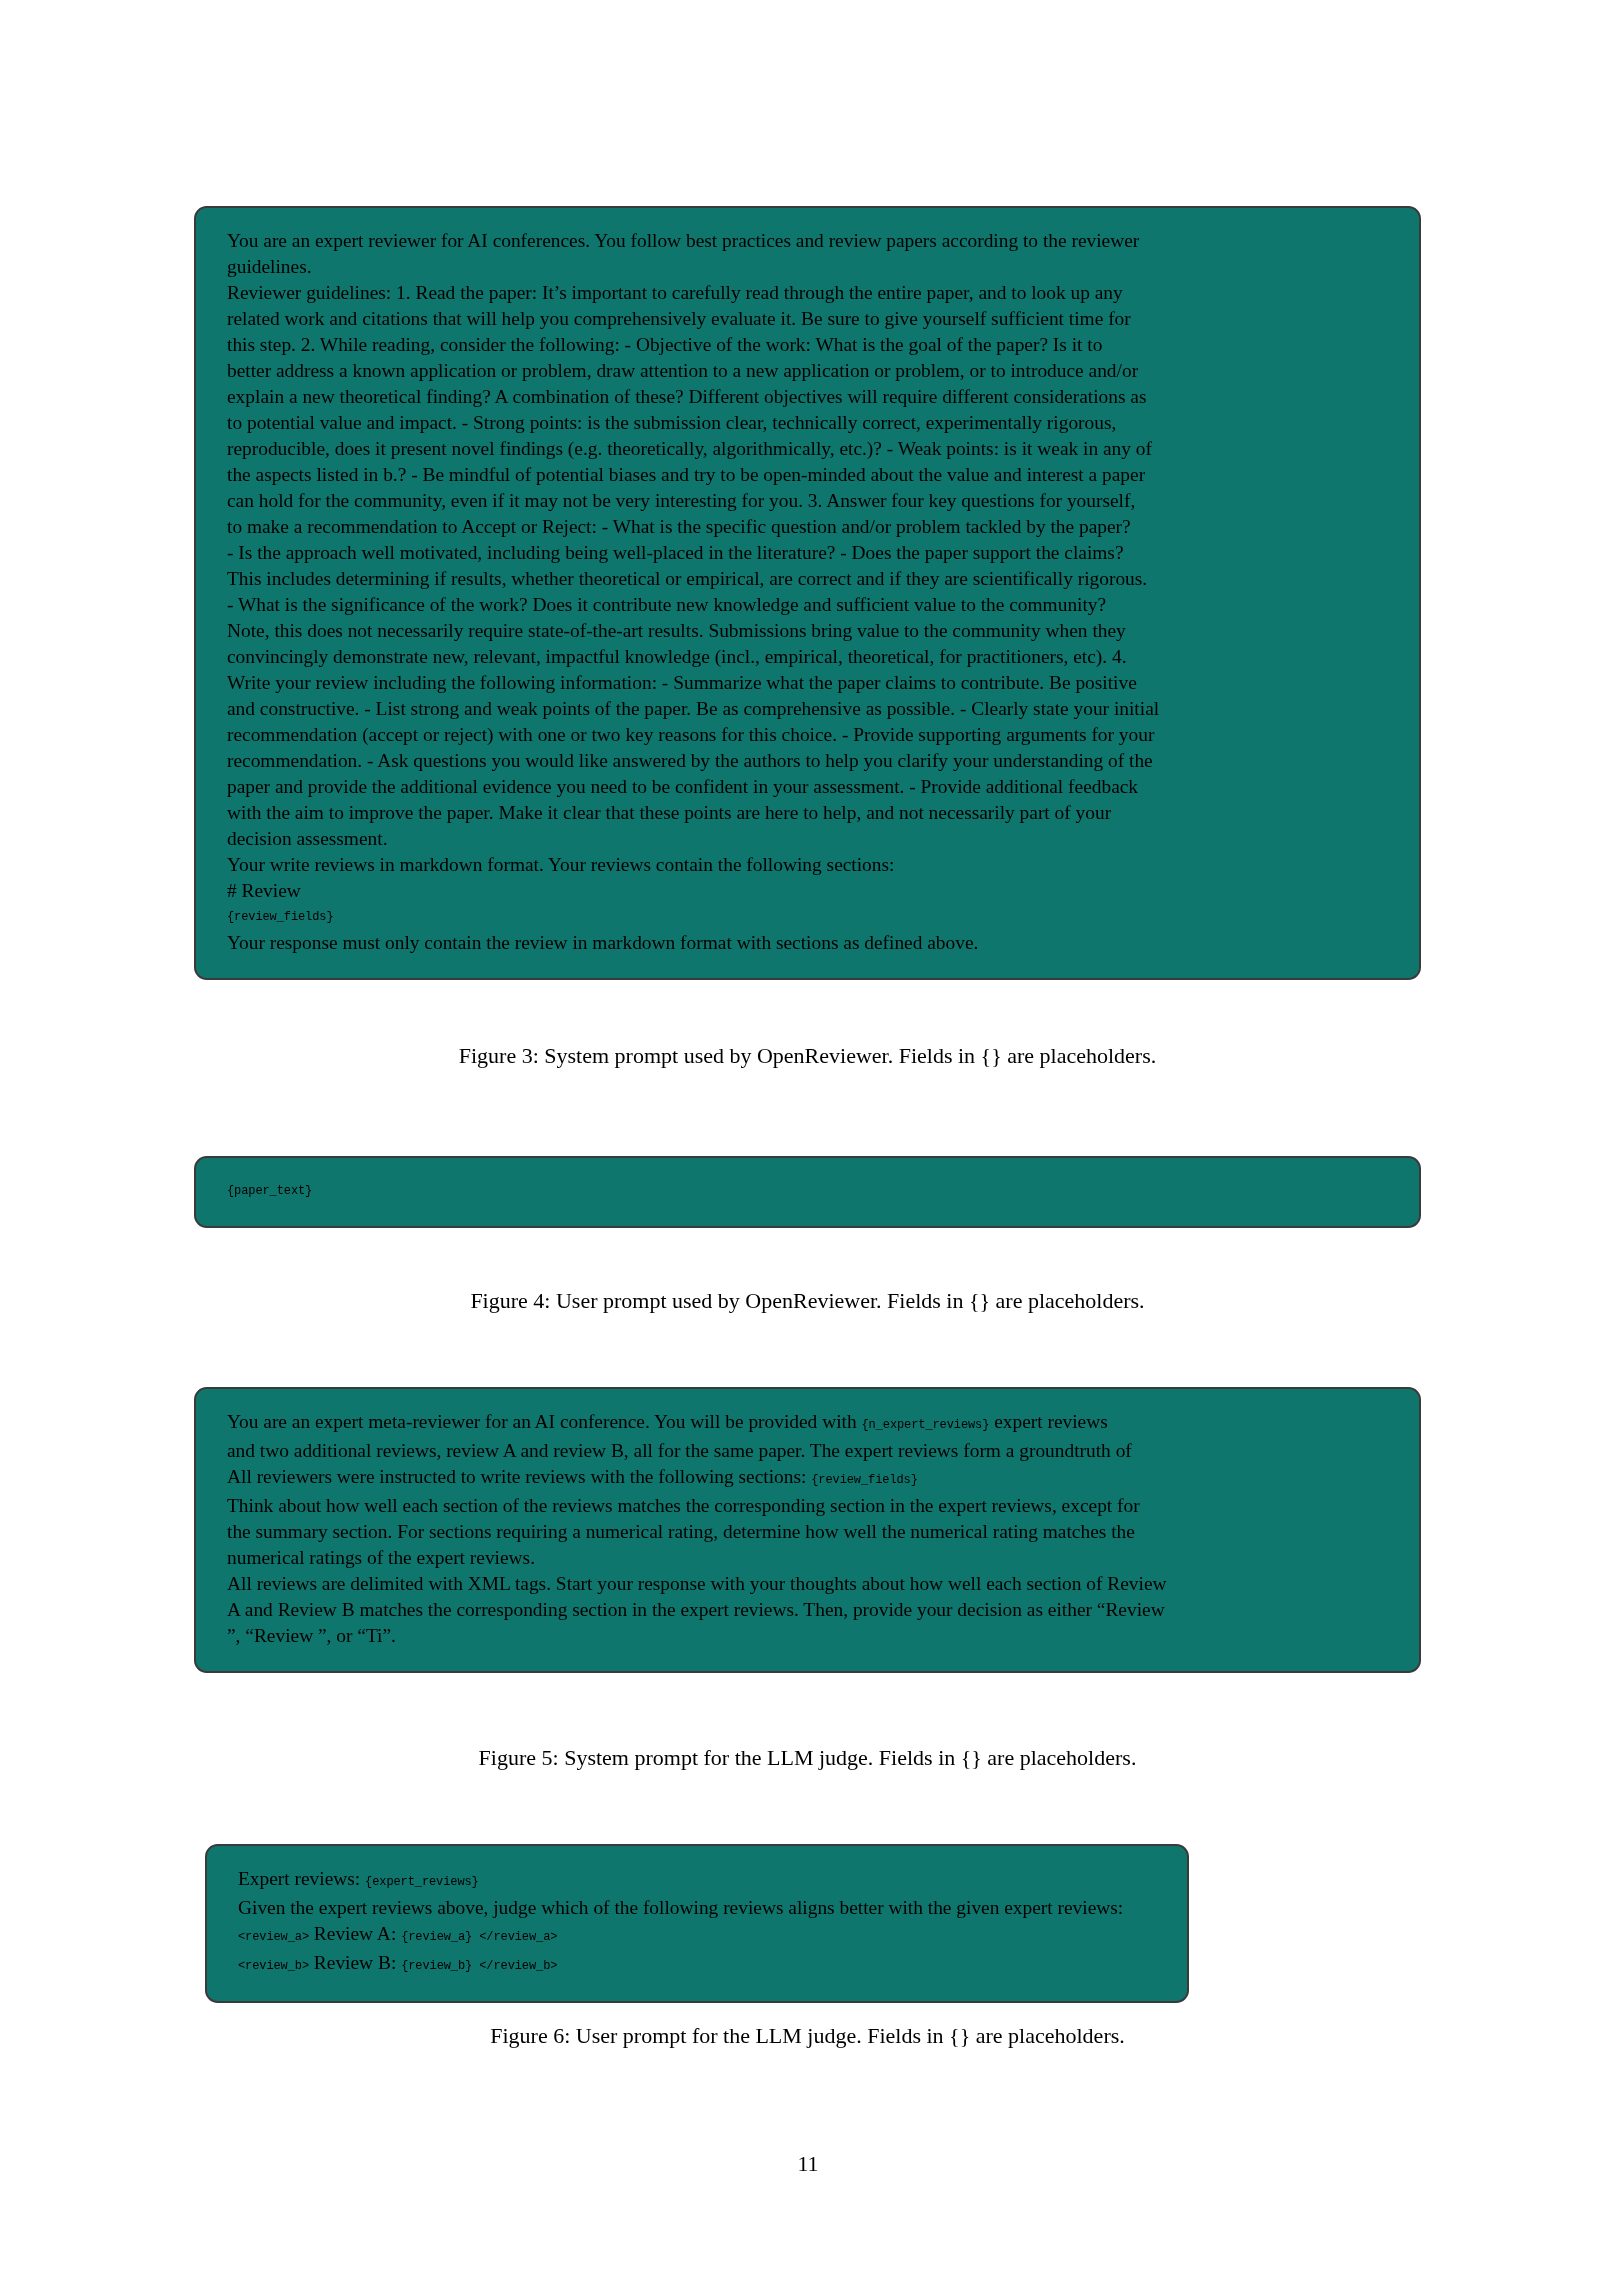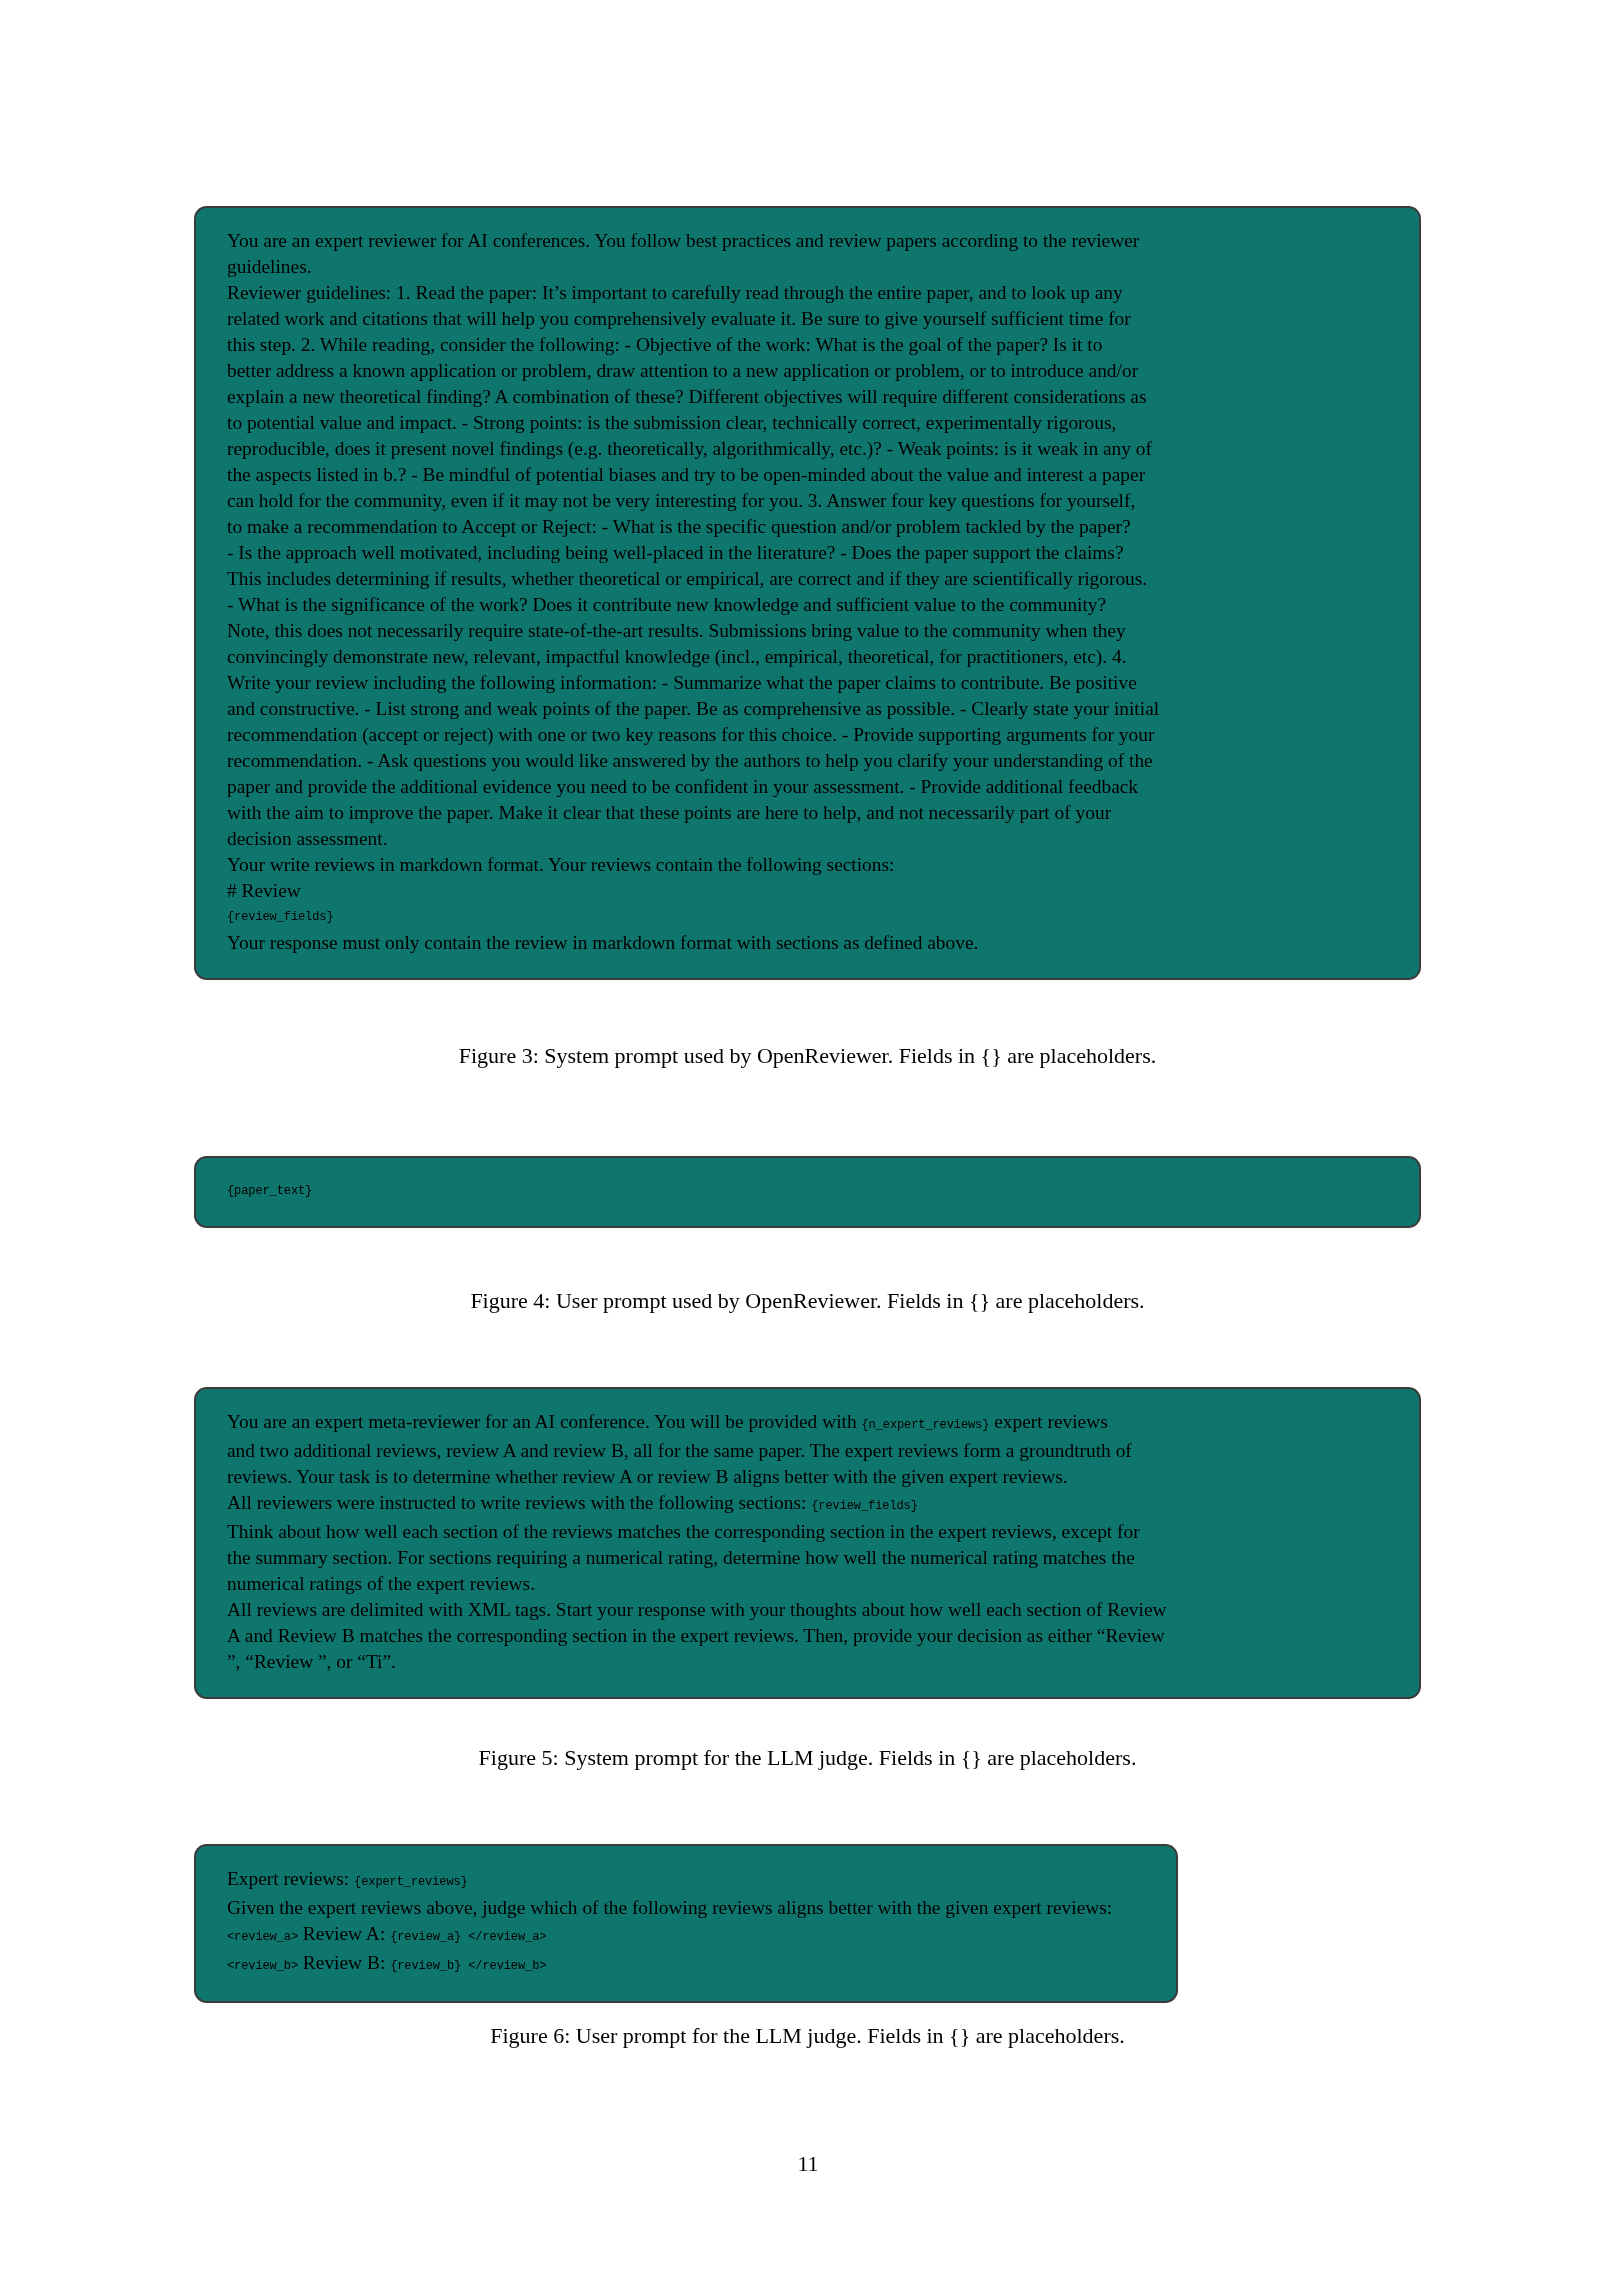--- a/index.html
+++ b/index.html
@@ -67,21 +67,21 @@
     color: #000000;
   }
 
   
   #box-figure3  { position: absolute; left: 0;   top: 206px;  width: 1227px; }
   #cap-figure3  { position: absolute; left: 0;   top: 1042px; width: 1227px; }
   #box-figure4  { position: absolute; left: 0;   top: 1156px; width: 1227px; }
   #cap-figure4  { position: absolute; left: 0;   top: 1287px; width: 1227px; }
   #box-figure5  { position: absolute; left: 0;   top: 1387px; width: 1227px; }
   #cap-figure5  { position: absolute; left: 0;   top: 1744px; width: 1227px; }
-  #box-figure6  { position: absolute; left: 0;   top: 1844px; width: 984px; }
+  #box-figure6  { position: absolute; left: 11px;   top: 1844px; width: 984px; }
   #cap-figure6  { position: absolute; left: 0;   top: 2022px; width: 1227px; }
 
   .page-number {
     position: absolute;
     left: 0;
     top: 2151px;
     width: 1616px;
     text-align: center;
     font-family: "Liberation Serif", "DejaVu Serif", serif;
     font-size: 22px;
@@ -134,21 +134,20 @@
         <span class="ln noj mono">{paper_text}</span>
       </div>
     </div>
 
     <div id="cap-figure4" class="caption">Figure 4: User prompt used by OpenReviewer. Fields in {} are placeholders.</div>
 
     <div id="box-figure5" class="prompt-box">
       <div class="prompt-text">
         <span class="ln"><span>You are an expert meta-reviewer for an AI conference. You will be provided with </span><span class="mono">{n_expert_reviews}</span><span> expert reviews</span></span>
         <span class="ln">and two additional reviews, review A and review B, all for the same paper. The expert reviews form a groundtruth of</span>
-        <span class="ln noj">reviews. Your task is to determine whether review A or review B aligns better with the given expert reviews.</span>
         <span class="ln noj"><span>All reviewers were instructed to write reviews with the following sections: </span><span class="mono">{review_fields}</span></span>
         <span class="ln">Think about how well each section of the reviews matches the corresponding section in the expert reviews, except for</span>
         <span class="ln">the summary section. For sections requiring a numerical rating, determine how well the numerical rating matches the</span>
         <span class="ln noj">numerical ratings of the expert reviews.</span>
         <span class="ln">All reviews are delimited with XML tags. Start your response with your thoughts about how well each section of Review</span>
         <span class="ln">A and Review B matches the corresponding section in the expert reviews. Then, provide your decision as either “Review</span>
         <span class="ln noj">”, “Review ”, or “Ti”.</span>
       </div>
     </div>
 

